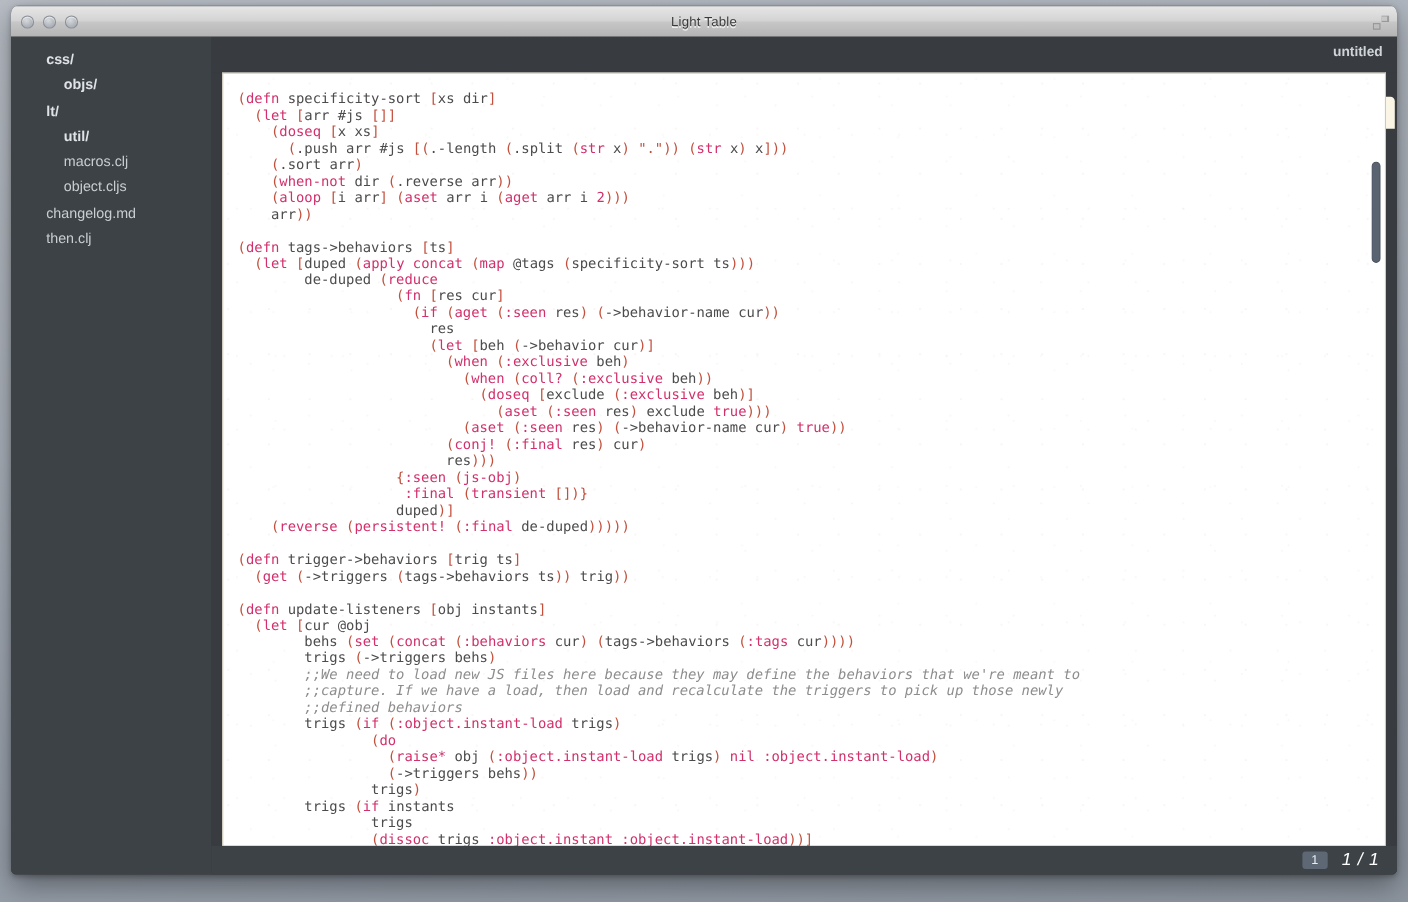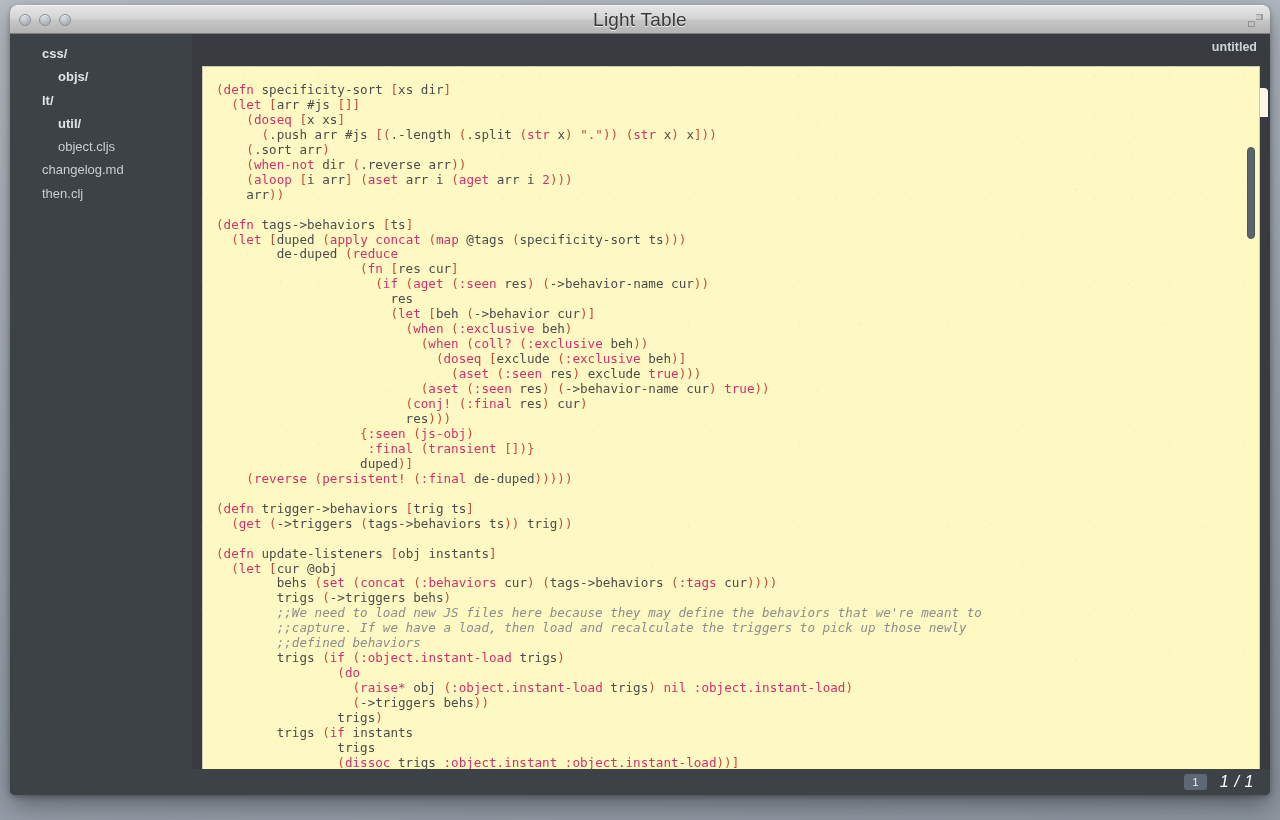--- a/index.html
+++ b/index.html
@@ -30,21 +30,21 @@
     background: linear-gradient(180deg, #e6e6e6 0%, #d3d3d3 48%, #c7c7c7 52%, #b4b4b4 100%);
     border-bottom: 1px solid #7e7e7e;
     border-top: 1px solid #f2f2f2;
     box-sizing: border-box;
   }
   #window-title {
     position: absolute;
     left: 0; right: 0; top: 0;
     line-height: 28px;
     text-align: center;
-    font-size: 19px;
+    font-size: 12px;
     color: #3a3a3a;
     text-shadow: 0 1px 0 rgba(255,255,255,0.75);
     font-family: "Liberation Sans", sans-serif;
     letter-spacing: 0.2px;
   }
   .traffic-lights {
     position: absolute;
     left: 9px; top: 8px;
     display: flex; gap: 8px;
   }
@@ -128,21 +128,21 @@
     color: #6c6f63;
     font-weight: normal;
     padding-bottom: 9px;
   }
 
   
   #editor-pane {
     position: absolute;
     left: 10px; right: 10px;
     top: 32px; bottom: 26px;
-    background: #fef9c3;
+    background: #ffffff;
     border: 1px solid #cfcab8;
     border-bottom: none;
     box-sizing: border-box;
     overflow: hidden;
   }
   
   #editor-pane::before {
     content: "";
     position: absolute; inset: 0;
     pointer-events: none;
@@ -246,20 +246,21 @@
     </svg>
   </div>
 
   <div id="window-body">
 
     <div id="sidebar">
       <div class="file-row dir">css/</div>
       <div class="file-row dir indent1">objs/</div>
       <div class="file-row dir">lt/</div>
       <div class="file-row dir indent1">util/</div>
+      <div class="file-row indent1">macros.clj</div>
       <div class="file-row indent1">object.cljs</div>
       <div class="file-row">changelog.md</div>
       <div class="file-row">then.clj</div>
     </div>
 
     <div id="main">
 
       <div id="tabbar">
         <div class="tab">untitled</div>
         <div class="tab">changelog.md</div>

